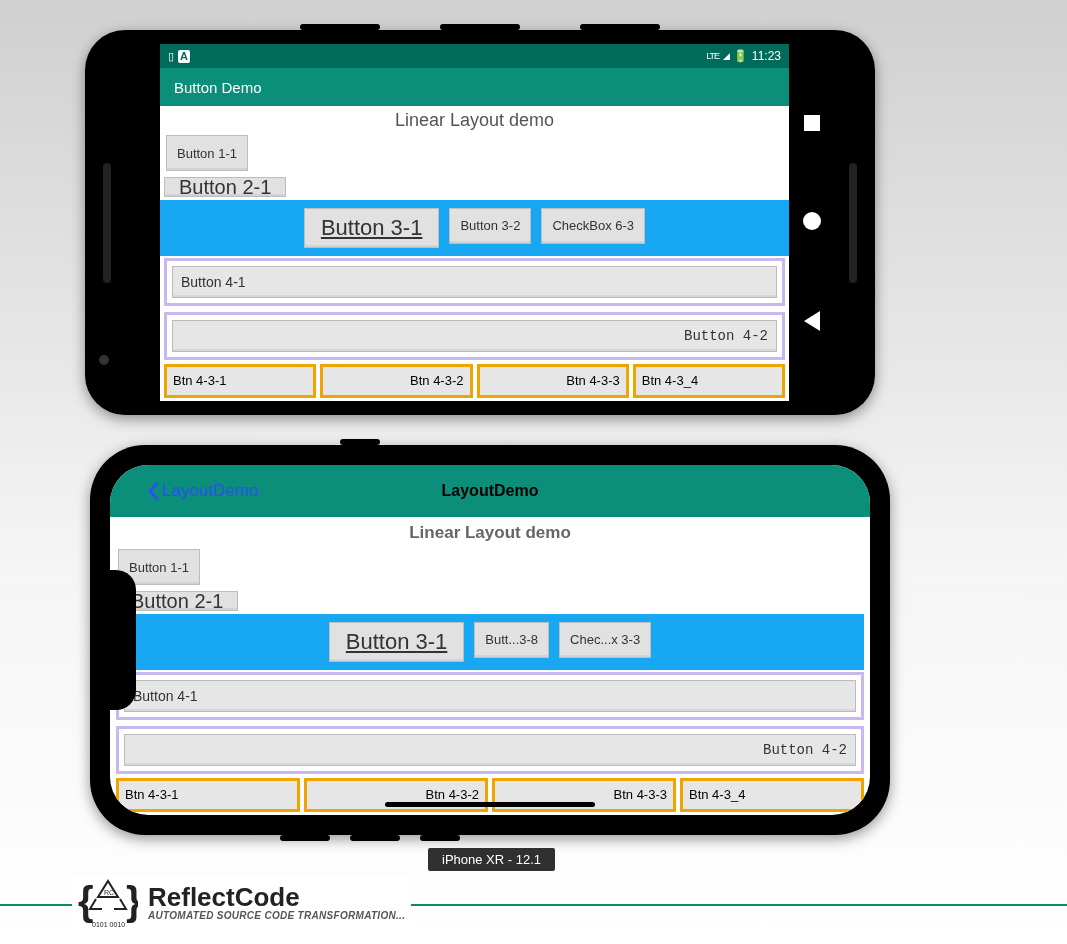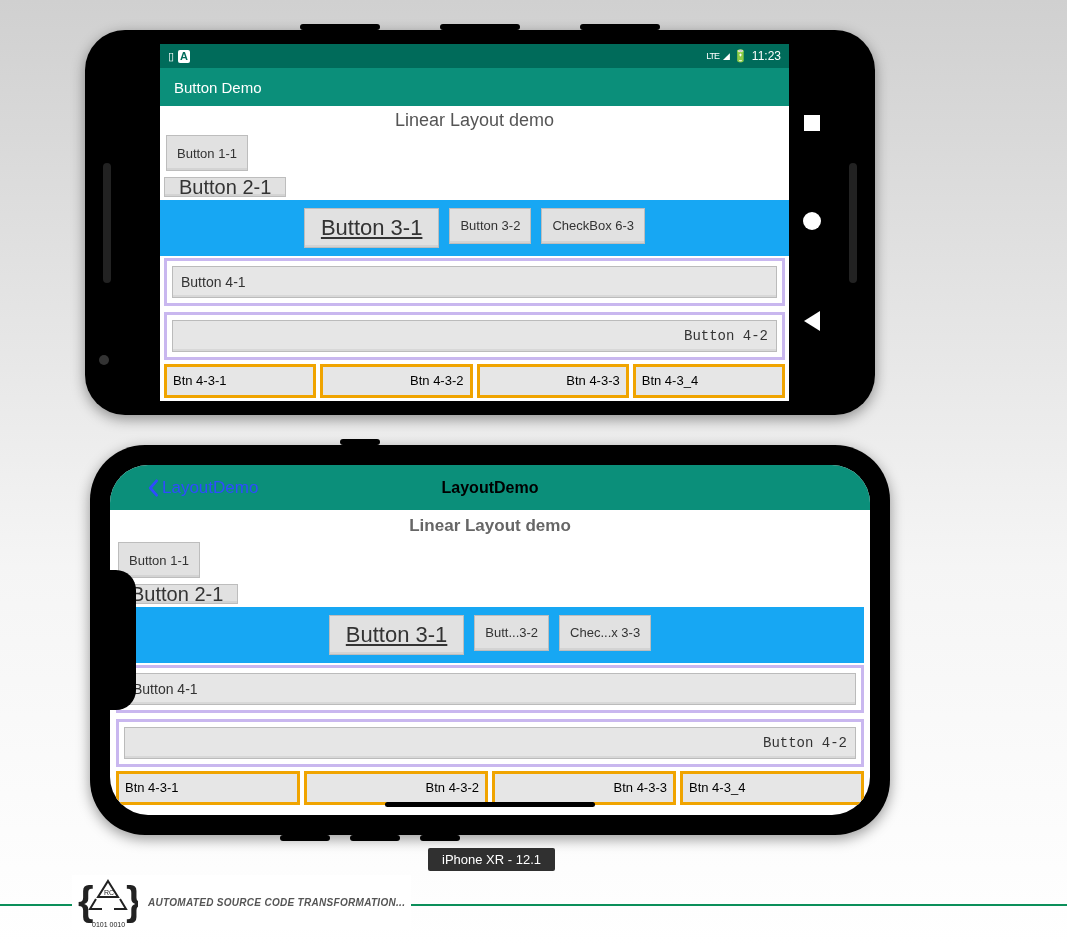--- a/index.html
+++ b/index.html
@@ -206,21 +206,21 @@
     position:absolute;
     bottom:8px;
     left:50%;
     transform:translateX(-50%);
     width:210px;
     height:5px;
     background:#000;
     border-radius:3px;
   }
   .ios-topbar {
-    height:45px;
+    height:52px;
     background:#0b8f7a;
     color:#000;
     display:flex;
     align-items:center;
     position:relative;
     font-size:16px;
   }
   .ios-back {
     color:#2f4bff;
     display:flex;
@@ -399,21 +399,21 @@
     <div class="ios-content">
       <div style="padding:2px 0 6px 2px;">
         <button class="btn sm">Button 1-1</button>
       </div>
       <div style="padding:0 0 2px 0;">
         <button class="btn md">Button 2-1</button>
       </div>
 
       <div class="blue-row" style="justify-content:center;">
         <button class="btn lg">Button 3-1</button>
-        <button class="btn sm">Butt...3-2</button>
+        <button class="btn sm">Butt...3-8</button>
         <button class="btn sm">Chec...x 3-3</button>
       </div>
 
       <div class="purple-wrap">
         <button class="btn full">Button 4-1</button>
       </div>
       <div class="purple-wrap">
         <button class="btn full right">Button 4-2</button>
       </div>
 
@@ -442,15 +442,16 @@
       <g stroke="#222" stroke-width="2" fill="none">
         <path d="M30 6 L40 22 L20 22 Z"></path>
         <path d="M18 24 L12 34 L24 34"></path>
         <path d="M42 24 L48 34 L36 34"></path>
       </g>
       <text x="26" y="20" font-size="7" fill="#222">RC</text>
       <text x="14" y="52" font-size="7" fill="#222">0101 0010</text>
     </svg>
   </div>
   <div class="reflect-text">
+    <div class="t1">ReflectCode</div>
     <div class="t2">AUTOMATED SOURCE CODE TRANSFORMATION...</div>
   </div>
 </div>
 
 </body></html>

